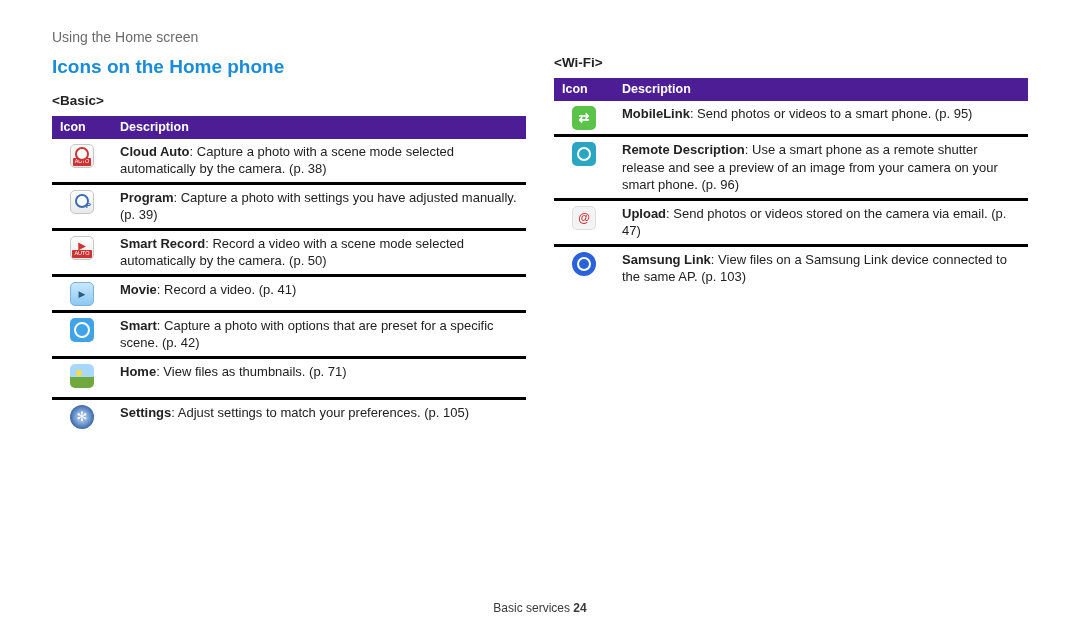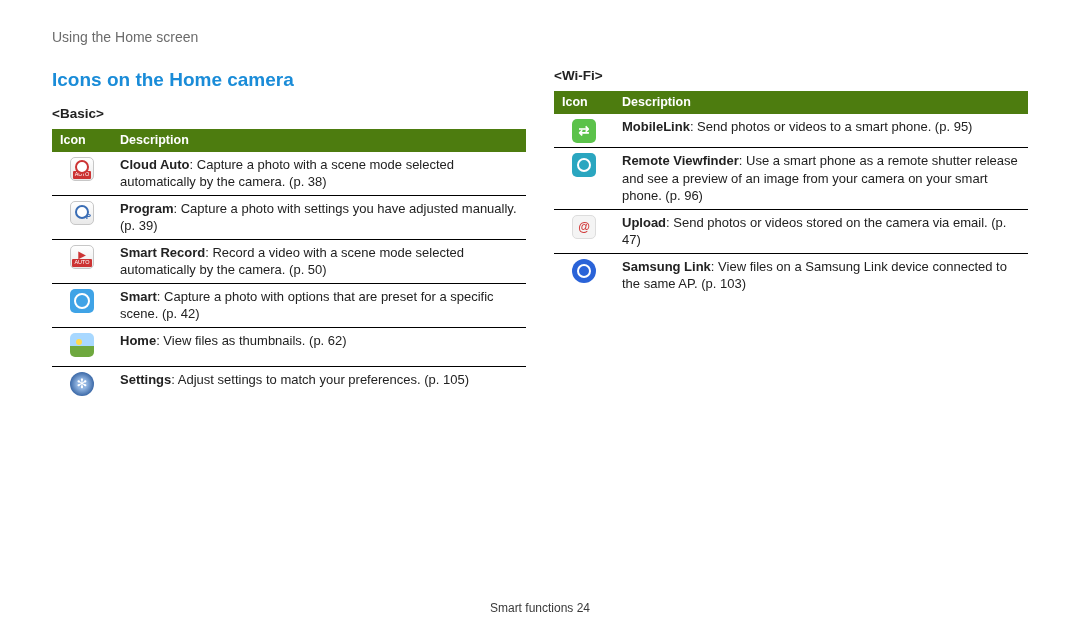--- a/index.html
+++ b/index.html
@@ -12,21 +12,21 @@
     font-size: 13.5px;
     line-height: 1.35;
     position: relative;
   }
   .page {
     padding: 28px 52px 0 52px;
   }
   .breadcrumb {
     color: #6b6b6b;
     font-size: 14px;
-    margin-bottom: 20px;
+    margin-bottom: 7px;
     font-weight: 400;
   }
   .section-title {
     color: #1a8cd8;
     font-size: 19px;
     font-weight: 700;
     margin-bottom: 12px;
   }
   .columns {
     display: flex;
@@ -36,34 +36,34 @@
   .group-label {
     font-weight: 700;
     font-size: 13.5px;
     margin-bottom: 6px;
   }
   table.icon-table {
     width: 100%;
     border-collapse: collapse;
   }
   .icon-table thead th {
-    background: #4d7c0f;
+    background: #4c1d95;
     color: #ffffff;
     text-align: left;
     font-size: 12.5px;
     font-weight: 700;
     padding: 3px 8px;
   }
   .icon-table thead th:first-child { width: 60px; }
   .icon-table tbody td {
     vertical-align: top;
     padding: 4px 8px 4px 8px;
     font-size: 13px;
   }
-  .icon-table tbody tr { border-bottom: 1px solid #000000; }
+  .icon-table tbody tr { border-bottom: 3px solid #000000; }
   .icon-table tbody tr:last-child { border-bottom: none; }
   .icon-cell {
     text-align: center;
     padding-top: 5px !important;
   }
   .desc-cell strong { font-weight: 700; }
   .ico {
     display: inline-flex;
     align-items: center;
     justify-content: center;
@@ -104,32 +104,32 @@
   .ico-samsung-link { background:#2a63d8; border-radius:50%;}
   .ico-samsung-link::after{content:"";width:10px;height:10px;border-radius:50%;border:2px solid #fff;}
   .footer {
     position: absolute;
     bottom: 14px;
     width: 1080px;
     text-align: center;
     font-size: 12px;
     color: #3a3a3a;
   }
-  .footer .pagenum { font-weight: 400; }
+  .footer .pagenum { font-weight: 700; }
 </style>
 </head>
 <body>
 
 <div class="page">
   <div class="breadcrumb">Using the Home screen</div>
 
   <div class="columns">
 
     <div class="col">
-      <div class="section-title">Icons on the Home camera</div>
+      <div class="section-title">Icons on the Home phone</div>
       <div class="group-label">&lt;Basic&gt;</div>
       <table class="icon-table">
         <thead>
           <tr>
             <th>Icon</th>
             <th>Description</th>
           </tr>
         </thead>
         <tbody id="tbody-basic">
             <tr>
@@ -138,26 +138,30 @@
             </tr>
             <tr>
               <td class="icon-cell"><span class="ico ico-program"></span></td>
               <td class="desc-cell"><strong>Program</strong><span>: Capture a photo with settings you have adjusted manually. (p. 39)</span></td>
             </tr>
             <tr>
               <td class="icon-cell"><span class="ico ico-smart-movie"></span></td>
               <td class="desc-cell"><strong>Smart Record</strong><span>: Record a video with a scene mode selected automatically by the camera. (p. 50)</span></td>
             </tr>
             <tr>
+              <td class="icon-cell"><span class="ico ico-movie"></span></td>
+              <td class="desc-cell"><strong>Movie</strong><span>: Record a video. (p. 41)</span></td>
+            </tr>
+            <tr>
               <td class="icon-cell"><span class="ico ico-smart"></span></td>
               <td class="desc-cell"><strong>Smart</strong><span>: Capture a photo with options that are preset for a specific scene. (p. 42)</span></td>
             </tr>
             <tr>
               <td class="icon-cell"><span class="ico ico-album"></span></td>
-              <td class="desc-cell"><strong>Home</strong><span>: View files as thumbnails. (p. 62)</span></td>
+              <td class="desc-cell"><strong>Home</strong><span>: View files as thumbnails. (p. 71)</span></td>
             </tr>
             <tr>
               <td class="icon-cell"><span class="ico ico-settings"></span></td>
               <td class="desc-cell"><strong>Settings</strong><span>: Adjust settings to match your preferences. (p. 105)</span></td>
             </tr>
           </tbody>
       </table>
     </div>
 
     <div class="col">
@@ -169,32 +173,32 @@
             <th>Description</th>
           </tr>
         </thead>
         <tbody id="tbody-wifi">
             <tr>
               <td class="icon-cell"><span class="ico ico-mobilelink"></span></td>
               <td class="desc-cell"><strong>MobileLink</strong><span>: Send photos or videos to a smart phone. (p. 95)</span></td>
             </tr>
             <tr>
               <td class="icon-cell"><span class="ico ico-remote-vf"></span></td>
-              <td class="desc-cell"><strong>Remote Viewfinder</strong><span>: Use a smart phone as a remote shutter release and see a preview of an image from your camera on your smart phone. (p. 96)</span></td>
+              <td class="desc-cell"><strong>Remote Description</strong><span>: Use a smart phone as a remote shutter release and see a preview of an image from your camera on your smart phone. (p. 96)</span></td>
             </tr>
             <tr>
               <td class="icon-cell"><span class="ico ico-email"></span></td>
               <td class="desc-cell"><strong>Upload</strong><span>: Send photos or videos stored on the camera via email. (p. 47)</span></td>
             </tr>
             <tr>
               <td class="icon-cell"><span class="ico ico-samsung-link"></span></td>
               <td class="desc-cell"><strong>Samsung Link</strong><span>: View files on a Samsung Link device connected to the same AP. (p. 103)</span></td>
             </tr>
           </tbody>
       </table>
     </div>
   </div>
 </div>
 
 <div class="footer">
-  <span>Smart functions</span>
+  <span>Basic services</span>
   <span class="pagenum">24</span>
 </div>
 
 </body></html>

